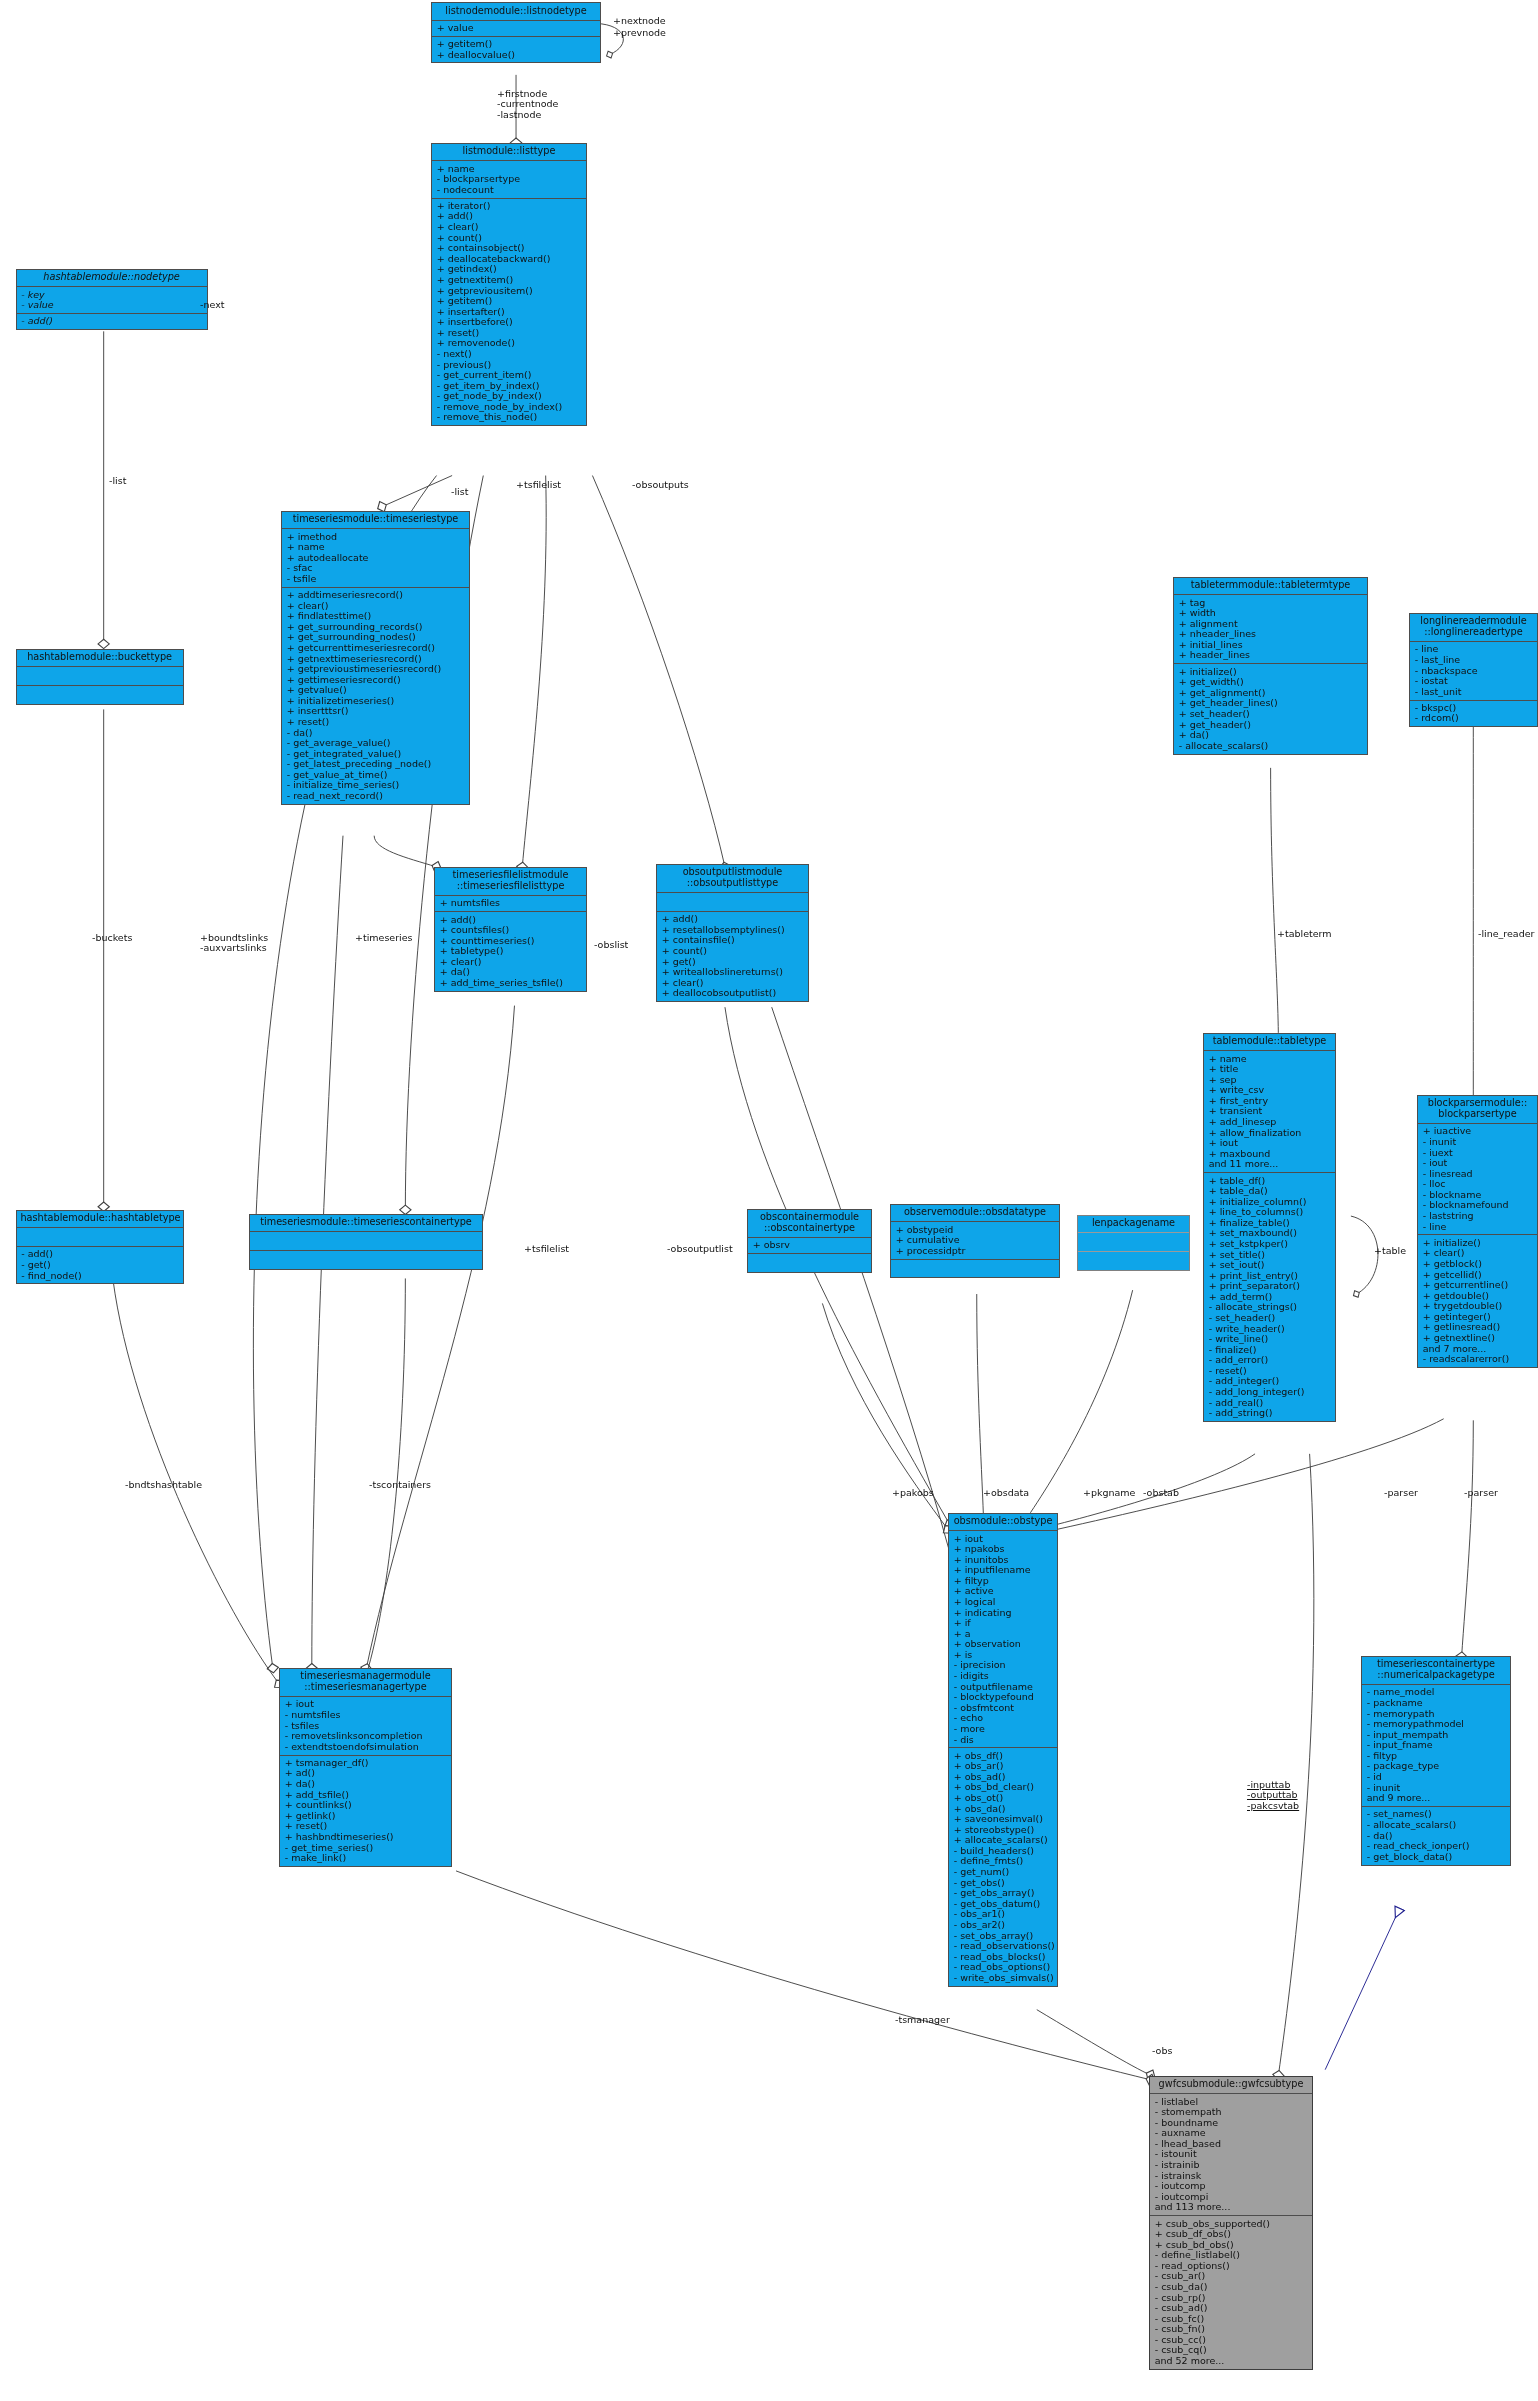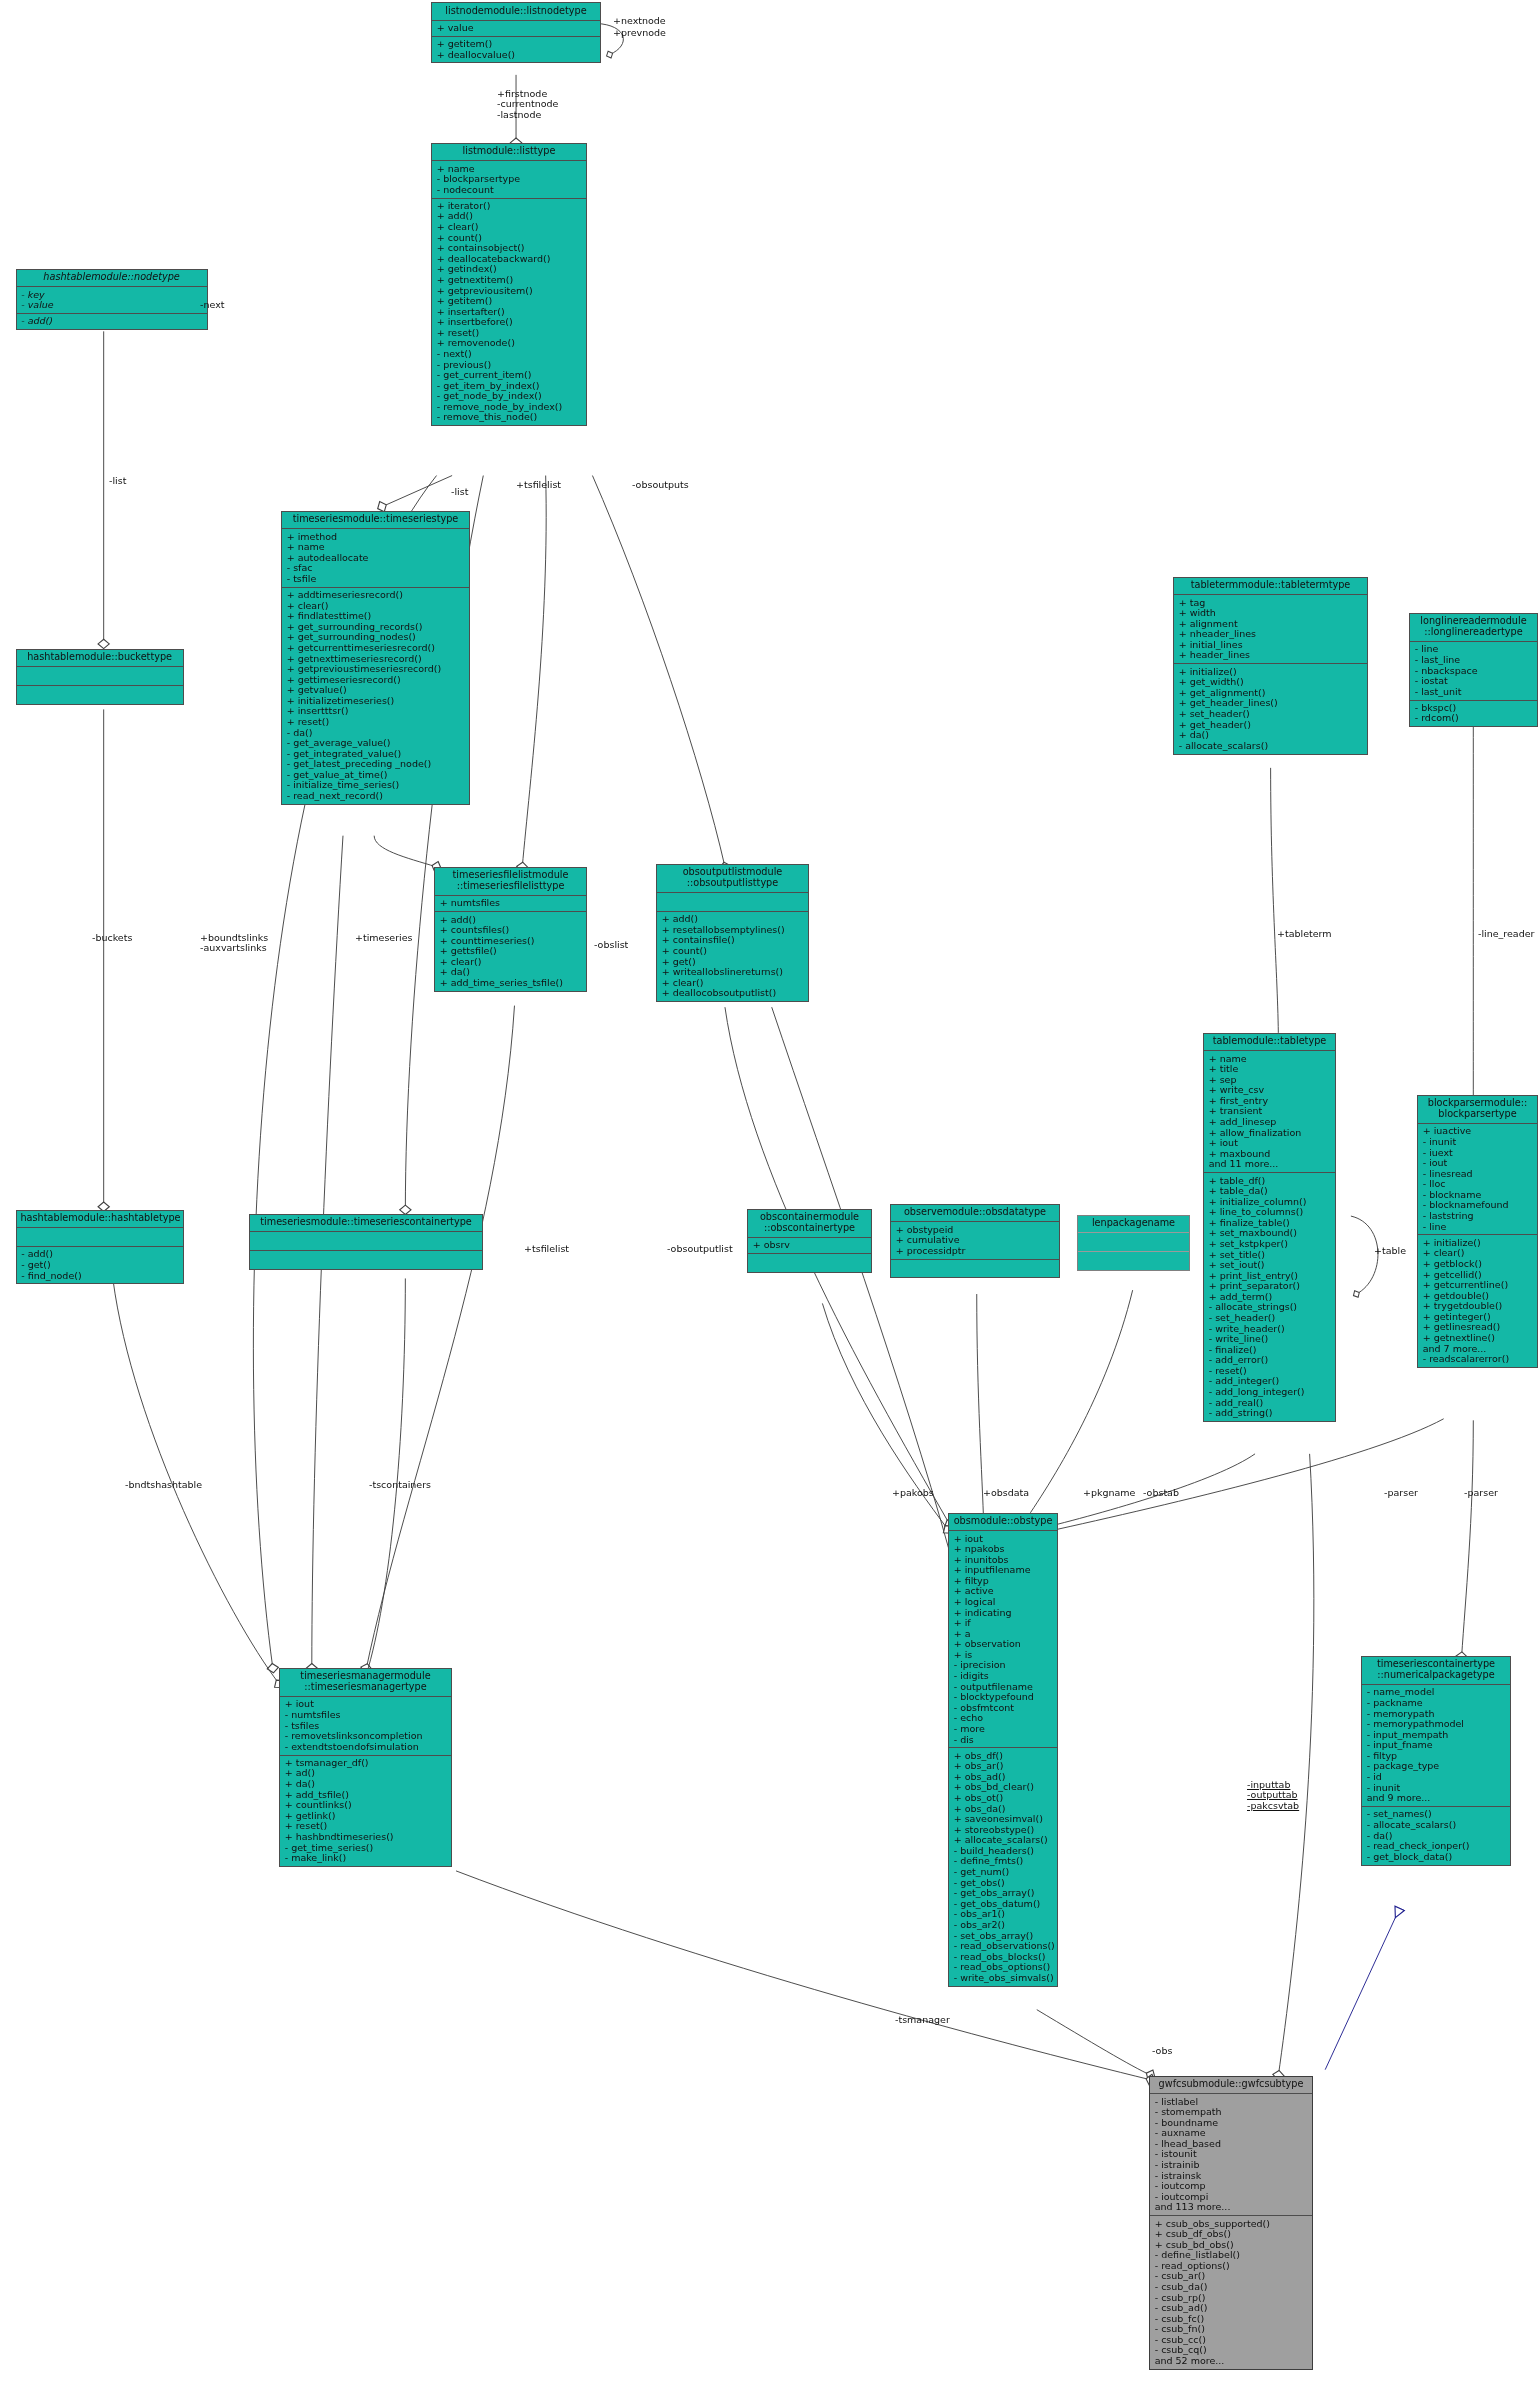--- a/index.html
+++ b/index.html
@@ -1,20 +1,20 @@
 <!DOCTYPE html>
 <html style="font-size:12.5px"><head>
 <meta charset="utf-8">
 <style>
   html,body{margin:0;padding:0;background:#ffffff;}
   body{font-family:"DejaVu Sans","Liberation Sans",sans-serif;}
   #canvas{position:relative;width:1538px;height:2401px;background:#fff;overflow:hidden;}
   svg.edges{position:absolute;left:0;top:0;width:1538px;height:2401px;pointer-events:none;}
 
-  .uml{position:absolute;box-sizing:border-box;background:#14b8a6;border:1.2px solid #4d4d4d;}
+  .uml{position:absolute;box-sizing:border-box;background:#0ea5e9;border:1.2px solid #4d4d4d;}
   .uml.thin{border:0.8px solid #808080;}
   .uml.shaded{background:#9f9f9f;border:1.2px solid #3d3d3d;}
   .uml .cname{
     text-align:center;padding:2.3px 3.9px 3.1px 3.9px;line-height:1.12;
     font-size:9.7px;color:#111;border-bottom:1.2px solid #4d4d4d;
   }
   .uml.thin .cname{border-bottom:0.8px solid #9a9a9a;}
   .uml .sec{
     padding:2.3px 3.9px 2.3px 4.7px;line-height:1.115;font-size:9.5px;color:#111;
     border-bottom:1.2px solid #4d4d4d;white-space:pre-wrap;
@@ -152,21 +152,21 @@
   <div class="uml" style="left:249px;top:1214px;width:234px;">
     <div class="cname">timeseriesmodule::timeseriescontainertype</div>
     <div class="sec empty"></div>
     <div class="sec last empty"></div>
   </div>
 
   <div class="uml" style="left:434px;top:867px;width:153px;">
     <div class="cname">timeseriesfilelistmodule
 ::timeseriesfilelisttype</div>
     <div class="sec"><div class="row">+ numtsfiles</div></div>
-    <div class="sec last"><div class="row">+ add()</div><div class="row">+ countsfiles()</div><div class="row">+ counttimeseries()</div><div class="row">+ gettsfile()</div><div class="row">+ clear()</div><div class="row">+ da()</div><div class="row">+ add_time_series_tsfile()</div></div>
+    <div class="sec last"><div class="row">+ add()</div><div class="row">+ countsfiles()</div><div class="row">+ counttimeseries()</div><div class="row">+ tabletype()</div><div class="row">+ clear()</div><div class="row">+ da()</div><div class="row">+ add_time_series_tsfile()</div></div>
   </div>
 
   <div class="uml" style="left:656px;top:864px;width:153px;">
     <div class="cname">obsoutputlistmodule
 ::obsoutputlisttype</div>
     <div class="sec empty"></div>
     <div class="sec last"><div class="row">+ add()</div><div class="row">+ resetallobsemptylines()</div><div class="row">+ containsfile()</div><div class="row">+ count()</div><div class="row">+ get()</div><div class="row">+ writeallobslinereturns()</div><div class="row">+ clear()</div><div class="row">+ deallocobsoutputlist()</div></div>
   </div>
 
   <div class="uml" style="left:1173px;top:577px;width:195px;">

